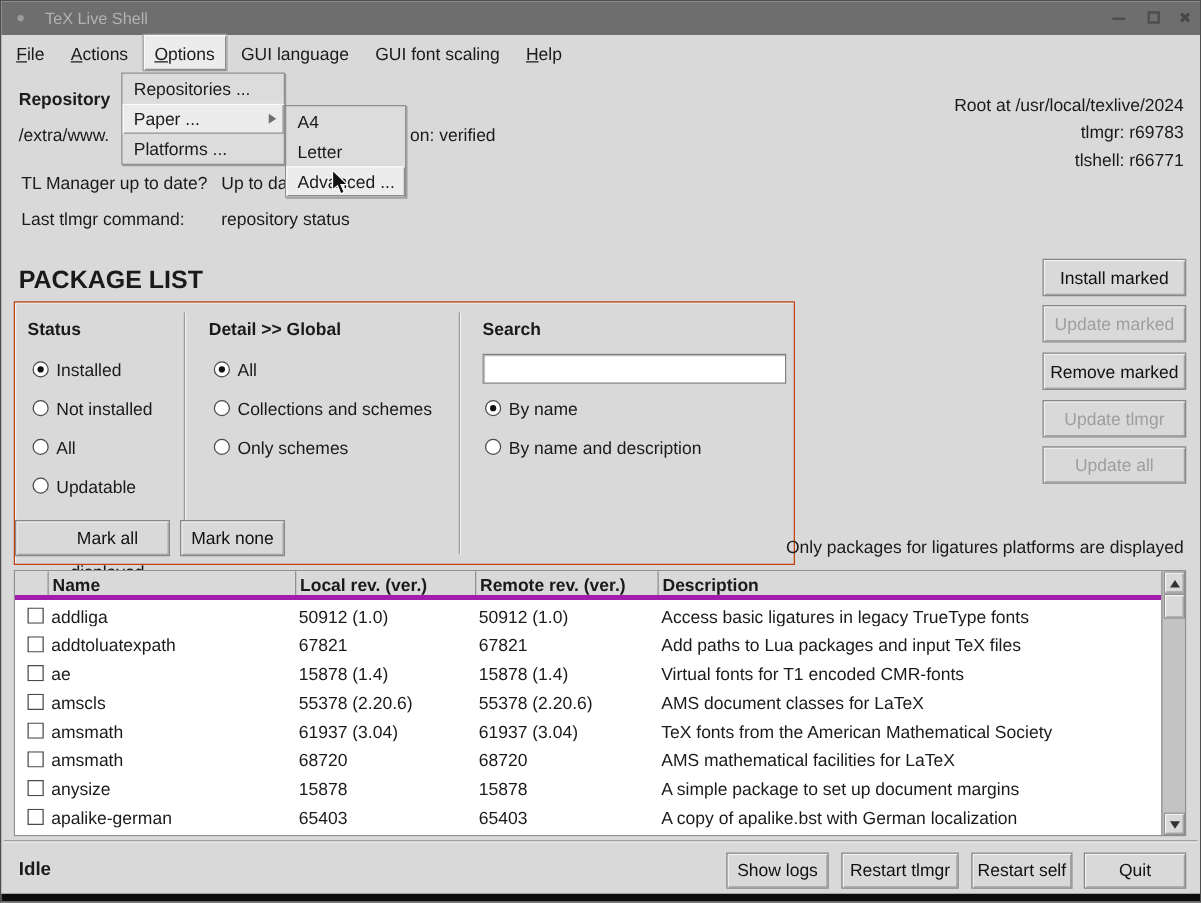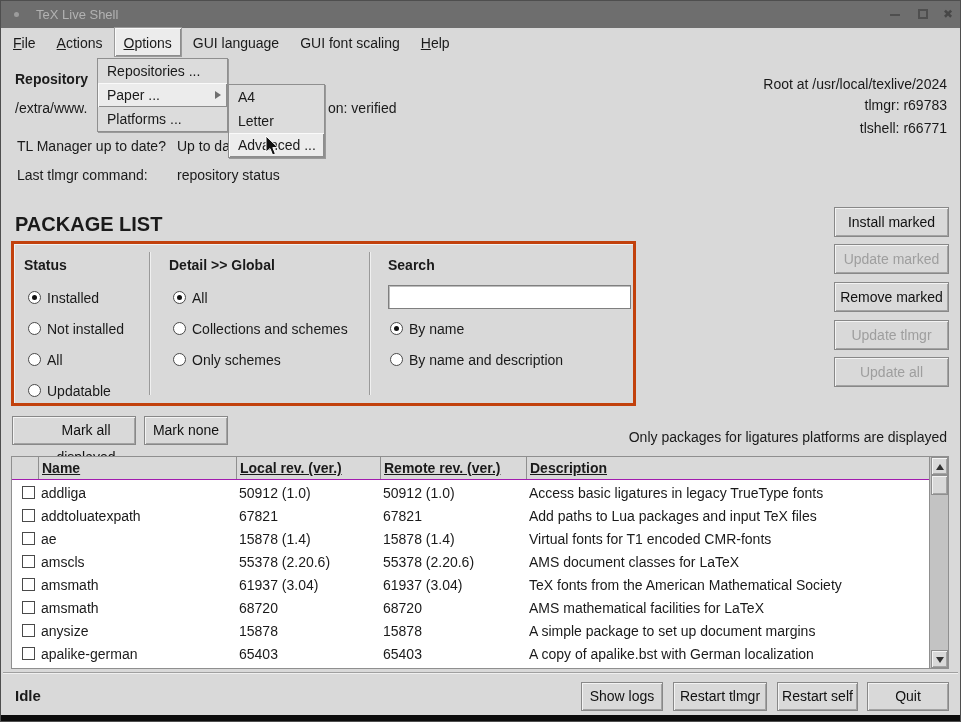--- a/index.html
+++ b/index.html
@@ -30,39 +30,39 @@
   .repo-head { font-size:14px; }
   .repo-right { text-align:right; right:13px; }
   
   .popup { position:absolute; background:#dcdcdc; border:1px solid #8f8f8f; box-shadow:1px 1px 0 #9a9a9a; z-index:50; }
   .popup .item { height:24px; line-height:24px; padding-left:9px; font-size:14px; position:relative; }
   .popup .item.active { background:#ececec; box-shadow:inset 1px 1px 0 #fafafa, inset -1px -1px 0 #8d8d8d; }
   .submenu-arrow { position:absolute; right:6px; top:8px; width:0; height:0;
     border-left:6px solid #6f6f6f; border-top:4px solid transparent; border-bottom:4px solid transparent; }
   .cursor-svg { position:absolute; z-index:99; }
   
-  .panel { position:absolute; left:10px; top:240px; width:625px; height:165px;
-    border:3px solid #c2410c; box-shadow:inset 1px 1px 0 #f0f0f0; }
+  .panel { position:absolute; left:10px; top:240px; width:625px; height:211px;
+    border:1px solid #c2410c; box-shadow:inset 1px 1px 0 #f0f0f0; }
   .vdiv { position:absolute; top:8px; bottom:8px; width:1px; background:#9a9a9a; box-shadow:1px 0 0 #f0f0f0; }
   .panel-head { position:absolute; font-weight:bold; font-size:14px; top:13px; }
   .radio-row { position:absolute; height:17px; display:flex; align-items:center; }
   .radio { width:13px; height:13px; border:1px solid #4a4a4a; border-radius:50%; background:#fff; margin-right:6px; position:relative; flex:0 0 13px; }
   .radio.checked::after { content:""; position:absolute; left:3px; top:3px; width:5px; height:5px; border-radius:50%; background:#111; }
   .radio-label { font-size:14px; }
   .search-input { position:absolute; left:374px; top:41px; width:243px; height:24px; background:#fff;
     border:1px solid #7f7f7f; box-shadow:inset 1px 1px 0 #bdbdbd; font-size:13px; padding:0 4px; outline:none; }
   
   .btn { position:absolute; background:#d9d9d9; border:1px solid #888;
     box-shadow:inset 1px 1px 0 #f3f3f3, inset -1px -1px 0 #a3a3a3;
     font-family:inherit; font-size:14px; color:#111; text-align:center; }
   .btn.disabled { color:#9e9e9e; }
   .act-btn { left:833px; width:115px; height:30px; line-height:28px; }
   
   .tbl { position:absolute; left:10px; top:455px; width:938px; height:213px; border:1px solid #8f8f8f; background:#fff; overflow:hidden; }
-  .tbl-header { position:absolute; left:0; top:0; width:917px; height:23px; background:#d9d9d9; border-bottom:1px solid #a21caf; display:flex;text-decoration:underline; }
+  .tbl-header { position:absolute; left:0; top:0; width:917px; height:23px; background:#d9d9d9; border-bottom:4px solid #a21caf; display:flex; }
   .th { font-weight:bold; font-size:14px; line-height:22px; padding-left:3px; border-left:1px solid #8f8f8f; overflow:hidden; white-space:nowrap; }
   .th:first-child { border-left:none; }
   .tbl-body { position:absolute; left:0; top:24px; width:917px; }
   .tr { display:flex; height:23px; align-items:center; white-space:nowrap; }
   .td { padding-left:3px; overflow:hidden; font-size:14px; }
   .c-check { width:26px; flex:0 0 26px; display:flex; align-items:center; }
   .c-name { width:198px; flex:0 0 198px; }
   .c-local { width:144px; flex:0 0 144px; }
   .c-remote { width:146px; flex:0 0 146px; }
   .c-desc { flex:1 1 auto; }

